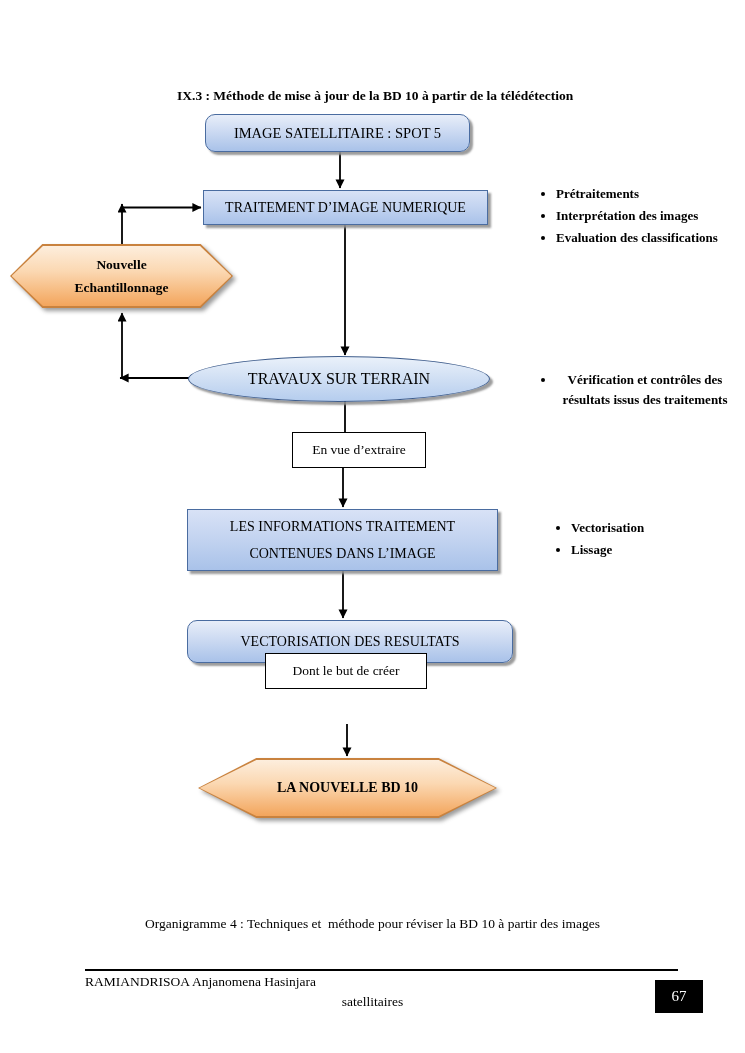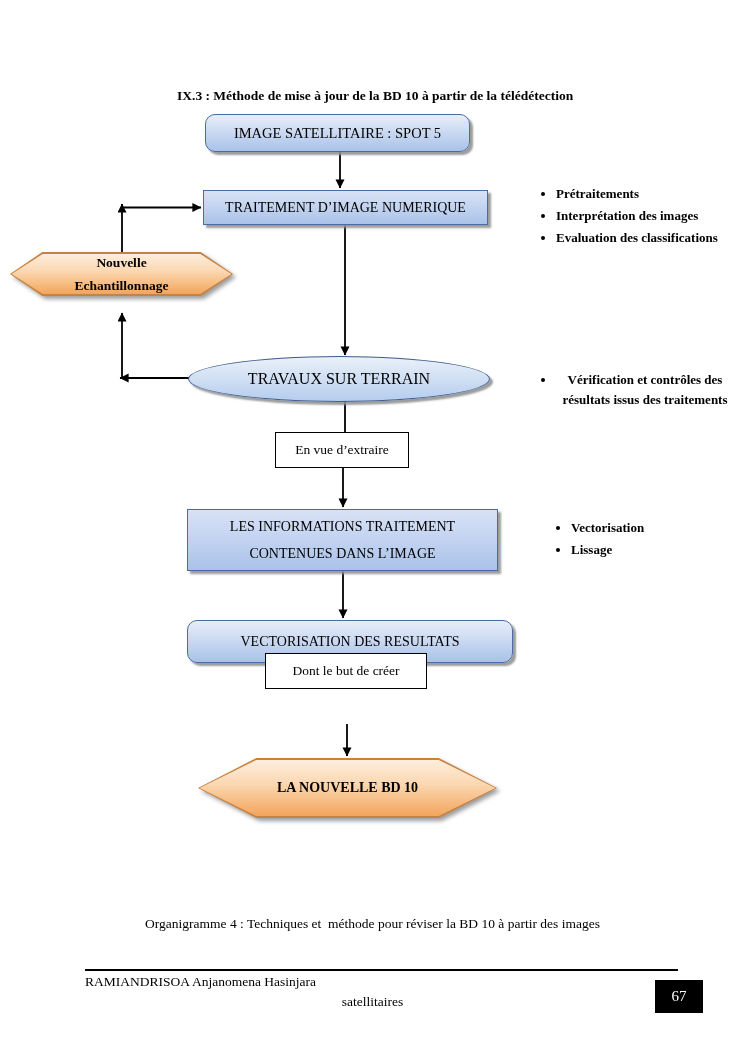--- a/index.html
+++ b/index.html
@@ -40,25 +40,25 @@
   .hex1 .hex-border,.hex1 .hex-fill{clip-path:polygon(0% 50%,14.5% 0%,85.5% 0%,100% 50%,85.5% 100%,14.5% 100%);}
   .hex2 .hex-border,.hex2 .hex-fill{clip-path:polygon(0% 50%,19.5% 0%,80.5% 0%,100% 50%,80.5% 100%,19.5% 100%);}
   .hex-label{
     position:absolute;inset:0;display:flex;flex-direction:column;align-items:center;
     justify-content:center;font-weight:bold;text-align:center;
   }
 
   #n-image{left:205px;top:114px;width:265px;height:38px;font-size:14.5px;}
   #n-traitement{left:203px;top:190px;width:285px;height:35px;font-size:14px;}
   #n-travaux{left:188px;top:356px;width:302px;height:46px;font-size:16px;}
-  #n-envue{left:275px;top:432px;width:134px;height:36px;font-size:13.5px;}
+  #n-envue{left:292px;top:432px;width:134px;height:36px;font-size:13.5px;}
   #n-infos{left:187px;top:509px;width:311px;height:62px;font-size:14px;line-height:27px;flex-direction:column;}
   #n-vecto{left:187px;top:620px;width:326px;height:43px;font-size:14px;}
   #n-dont{left:265px;top:653px;width:162px;height:36px;font-size:13.5px;}
-  #hex-echant{left:10px;top:252px;width:223px;height:44px;}
+  #hex-echant{left:10px;top:244px;width:223px;height:64px;}
   #hex-echant .hex-label{font-size:13.5px;line-height:23px;}
   #hex-bd10{left:198px;top:758px;width:299px;height:60px;}
   #hex-bd10 .hex-label{font-size:14px;}
 
   .bullets{position:absolute;font-weight:bold;font-size:13px;line-height:20px;}
   .bullets ul{margin:0;padding-left:24px;list-style:disc;}
   .bullets li{margin:0 0 2px 0;}
   #bullets-traitement{left:532px;top:184px;width:202px;}
   #bullets-terrain{left:532px;top:370px;width:202px;text-align:center;}
   #bullets-infos{left:547px;top:518px;width:180px;}

